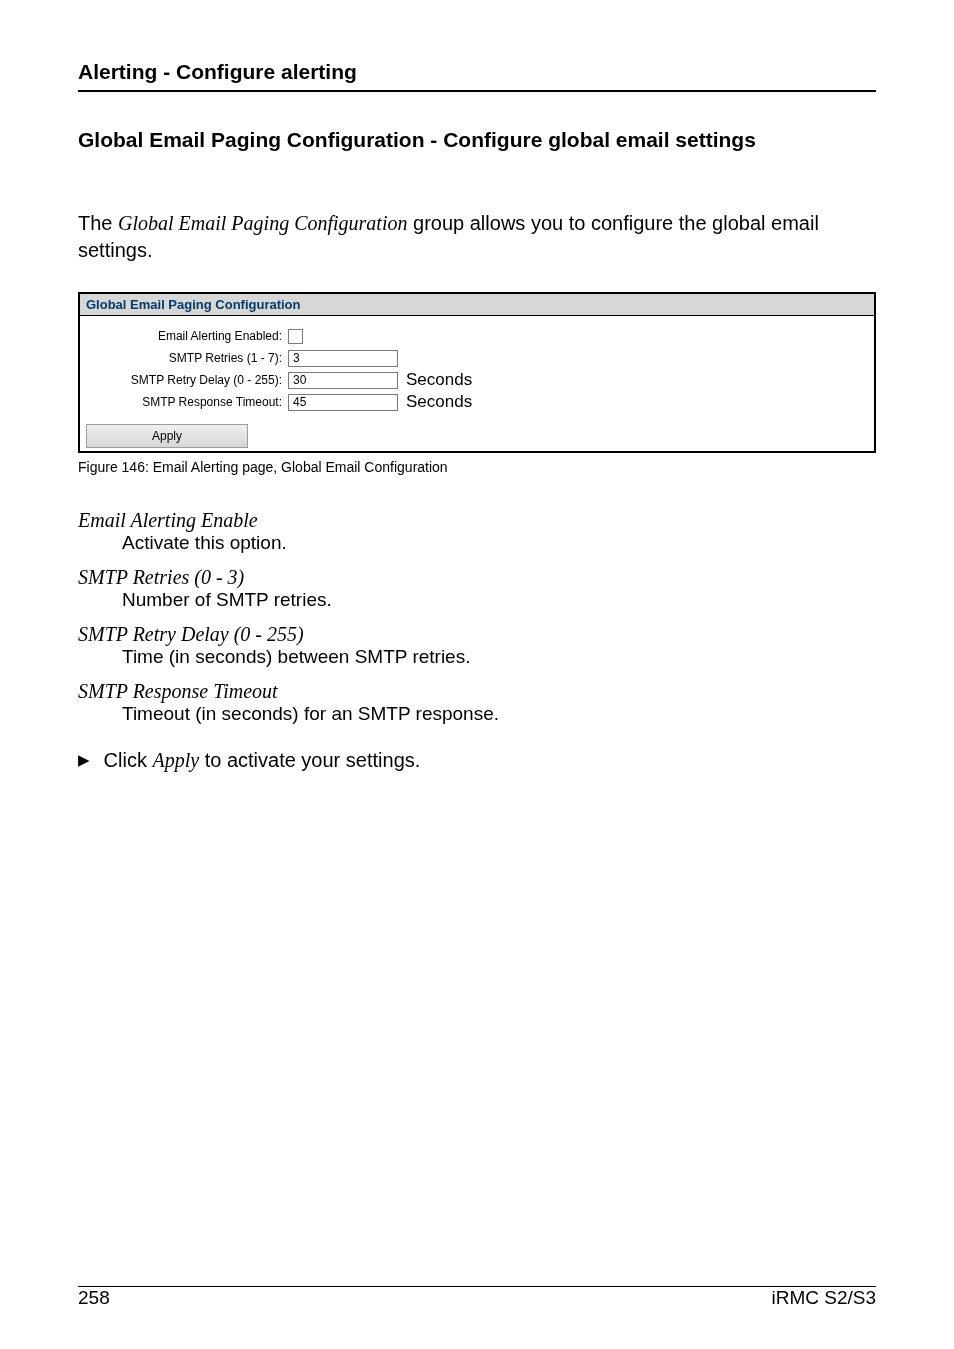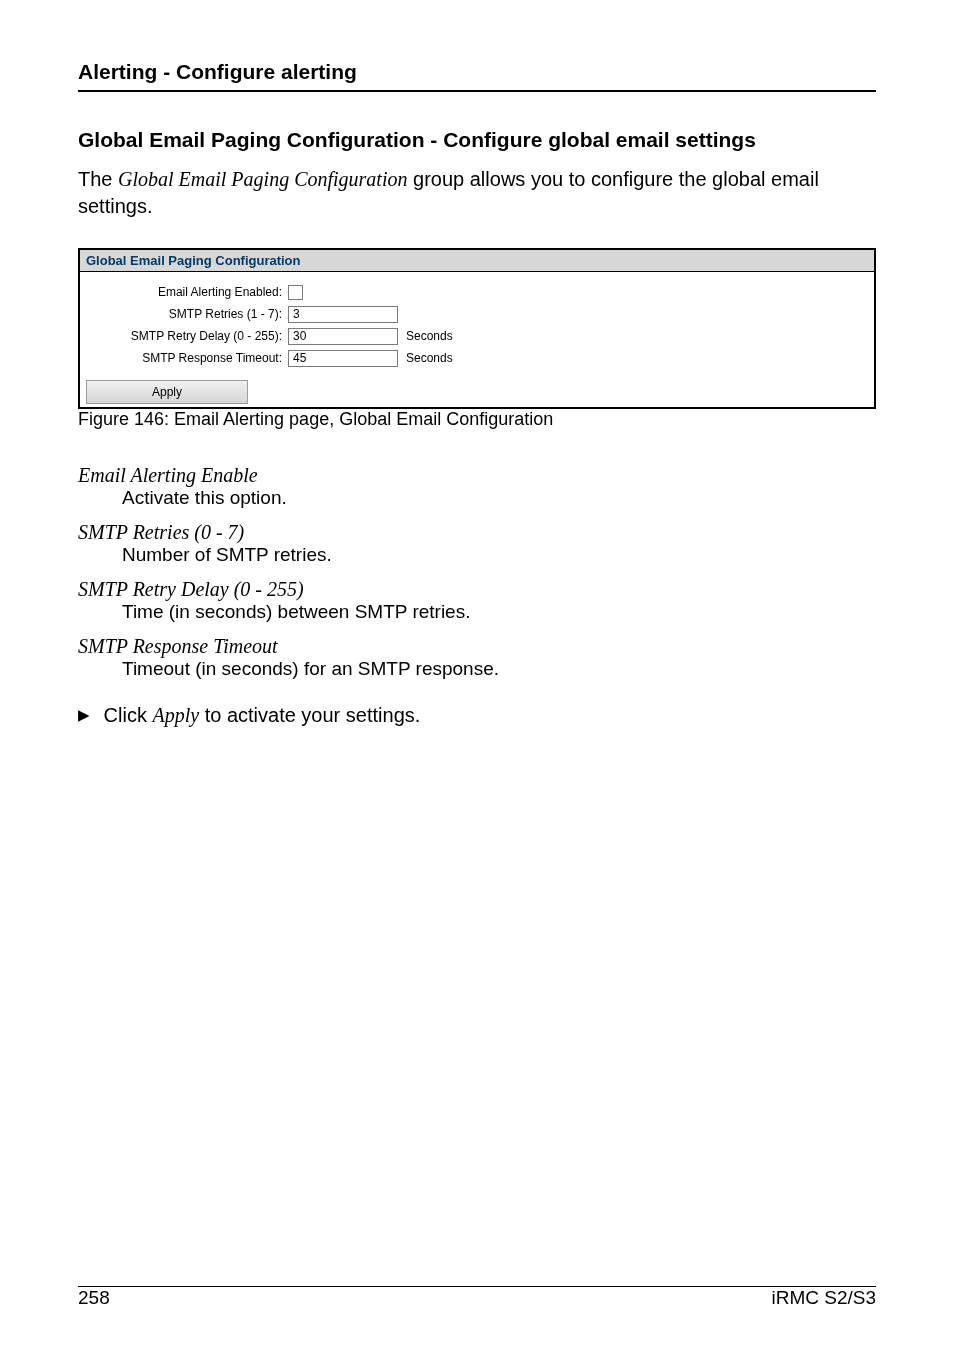--- a/index.html
+++ b/index.html
@@ -27,20 +27,21 @@
   }
   .section-title {
     font-weight: bold;
     font-size: 21px;
     margin-bottom: 14px;
   }
   .intro {
     font-size: 20px;
     line-height: 1.35;
     margin-bottom: 28px;
+    margin-top: 44px;
   }
   .italic { font-style: italic; font-family: "Times New Roman", Times, serif; }
 
   
   .screenshot {
     border: 2px solid #000;
     font-family: Tahoma, Arial, sans-serif;
     font-size: 12px;
     color: #000;
   }
@@ -78,21 +79,21 @@
     box-sizing: border-box;
   }
   .form-check {
     width: 13px;
     height: 13px;
     border: 1px solid #7a7a7a;
     background: #fff;
   }
   .form-trail {
     padding-left: 8px;
-    font-size: 12px;
+    font-size: 17px;
   }
   .shot-footer {
     display: flex;
     justify-content: flex-start;
     padding: 4px 6px 3px 6px;
     border-top: none;
   }
   .apply-btn {
     width: 160px;
     height: 22px;
@@ -100,22 +101,22 @@
     border: 1px solid #9c9c9c;
     font-family: Tahoma, Arial, sans-serif;
     font-size: 12px;
     cursor: pointer;
     display: flex;
     align-items: center;
     justify-content: center;
   }
 
   .figcaption {
-    font-size: 18px;
-    margin-top: 0;
+    font-size: 14px;
+    margin-top: 6px;
     margin-bottom: 22px;
   }
 
   .dlist { margin: 0; padding: 0; }
   .dt {
     font-style: italic;
     font-family: "Times New Roman", Times, serif;
     font-size: 20px;
     margin-top: 12px;
   }
@@ -180,21 +181,21 @@
       <div class="apply-btn">Apply</div>
     </div>
   </div>
 
   <div class="figcaption">Figure 146: Email Alerting page, Global Email Configuration</div>
 
   <div class="dlist">
     <div class="dt">Email Alerting Enable</div>
     <div class="dd">Activate this option.</div>
 
-    <div class="dt">SMTP Retries (0 - 7)</div>
+    <div class="dt">SMTP Retries (0 - 3)</div>
     <div class="dd">Number of SMTP retries.</div>
 
     <div class="dt">SMTP Retry Delay (0 - 255)</div>
     <div class="dd">Time (in seconds) between SMTP retries.</div>
 
     <div class="dt">SMTP Response Timeout</div>
     <div class="dd">Timeout (in seconds) for an SMTP response.</div>
   </div>
 
   <div class="action-line">

